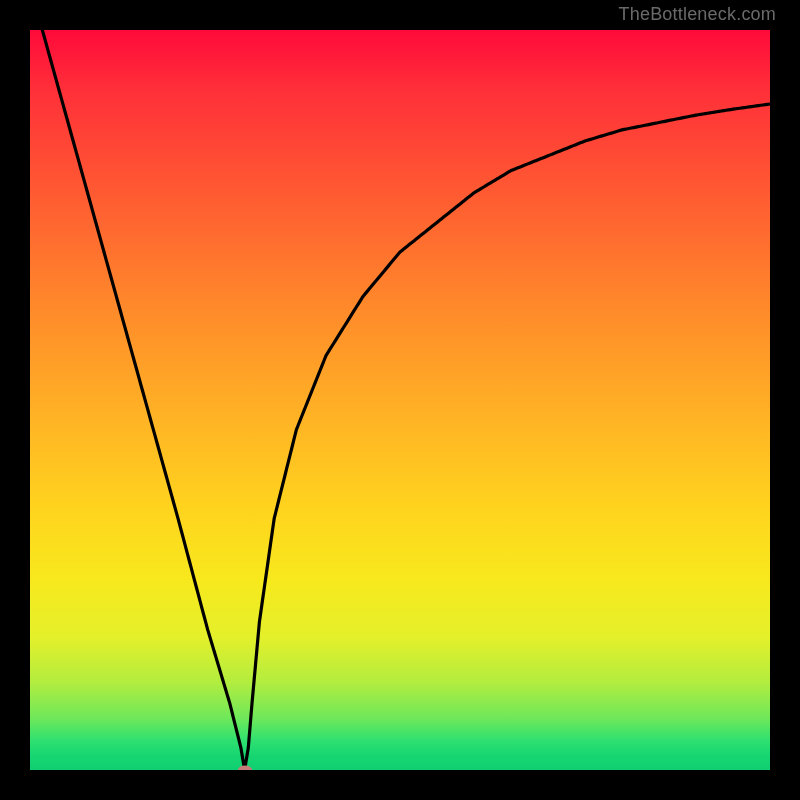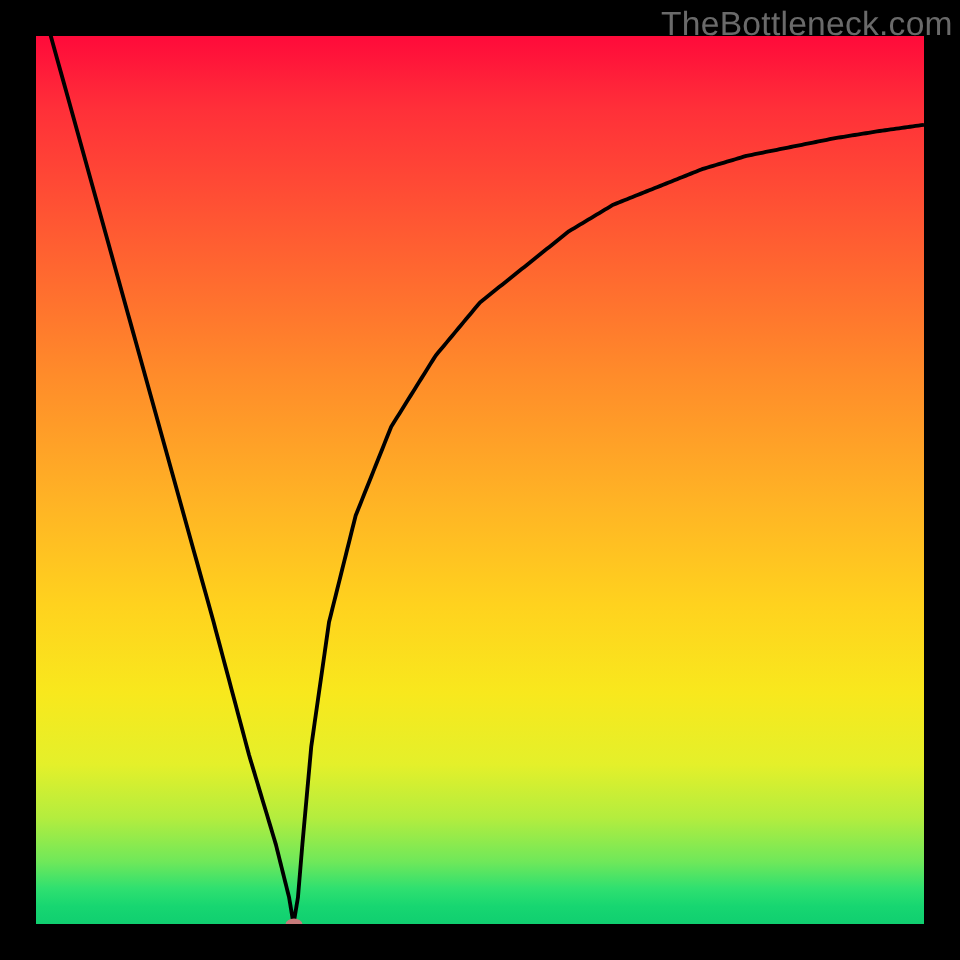--- a/index.html
+++ b/index.html
@@ -13,23 +13,23 @@
   }
   .frame {
     position: relative;
     width: 800px;
     height: 800px;
     background: #000;
   }
   .watermark {
     position: absolute;
     top: 4px;
-    right: 6px;
+    right: 24px;
     color: #6a6a6a;
-    font-size: 28px;
+    font-size: 18px;
     font-weight: 500;
     letter-spacing: 0.2px;
     z-index: 10;
   }
   .plot-area {
     position: absolute;
     left: 30px;
     top: 30px;
     width: 740px;
     height: 740px;

